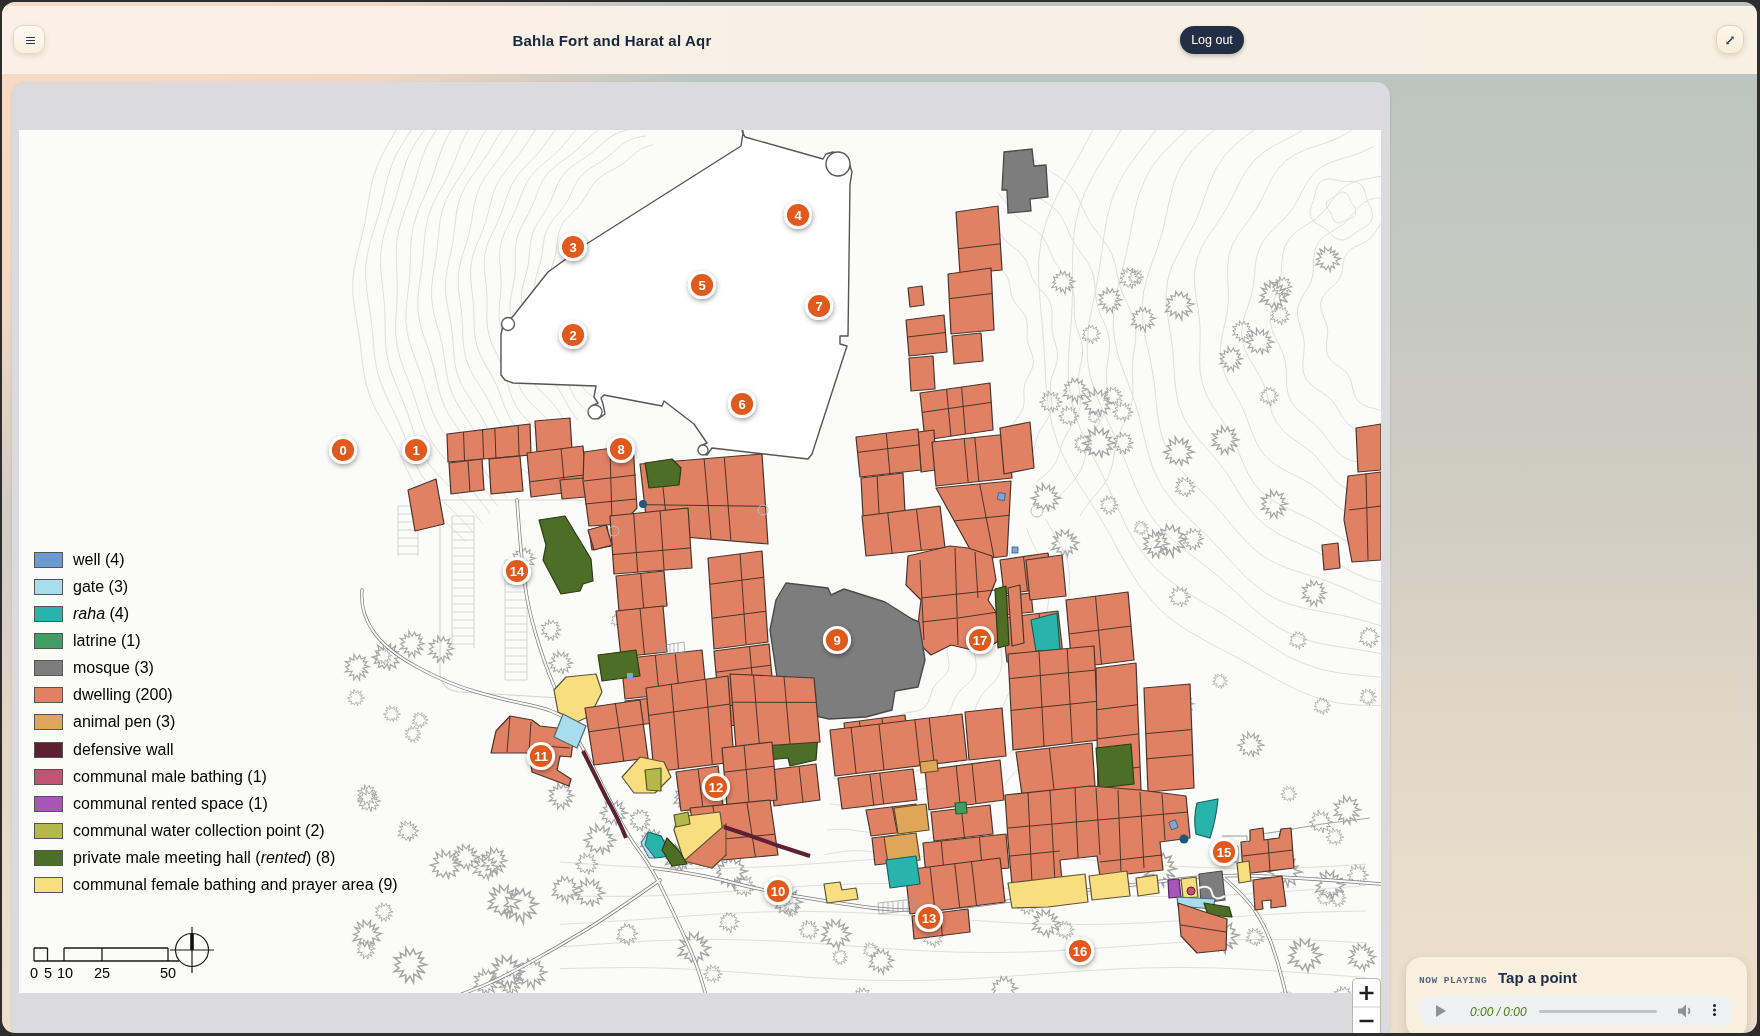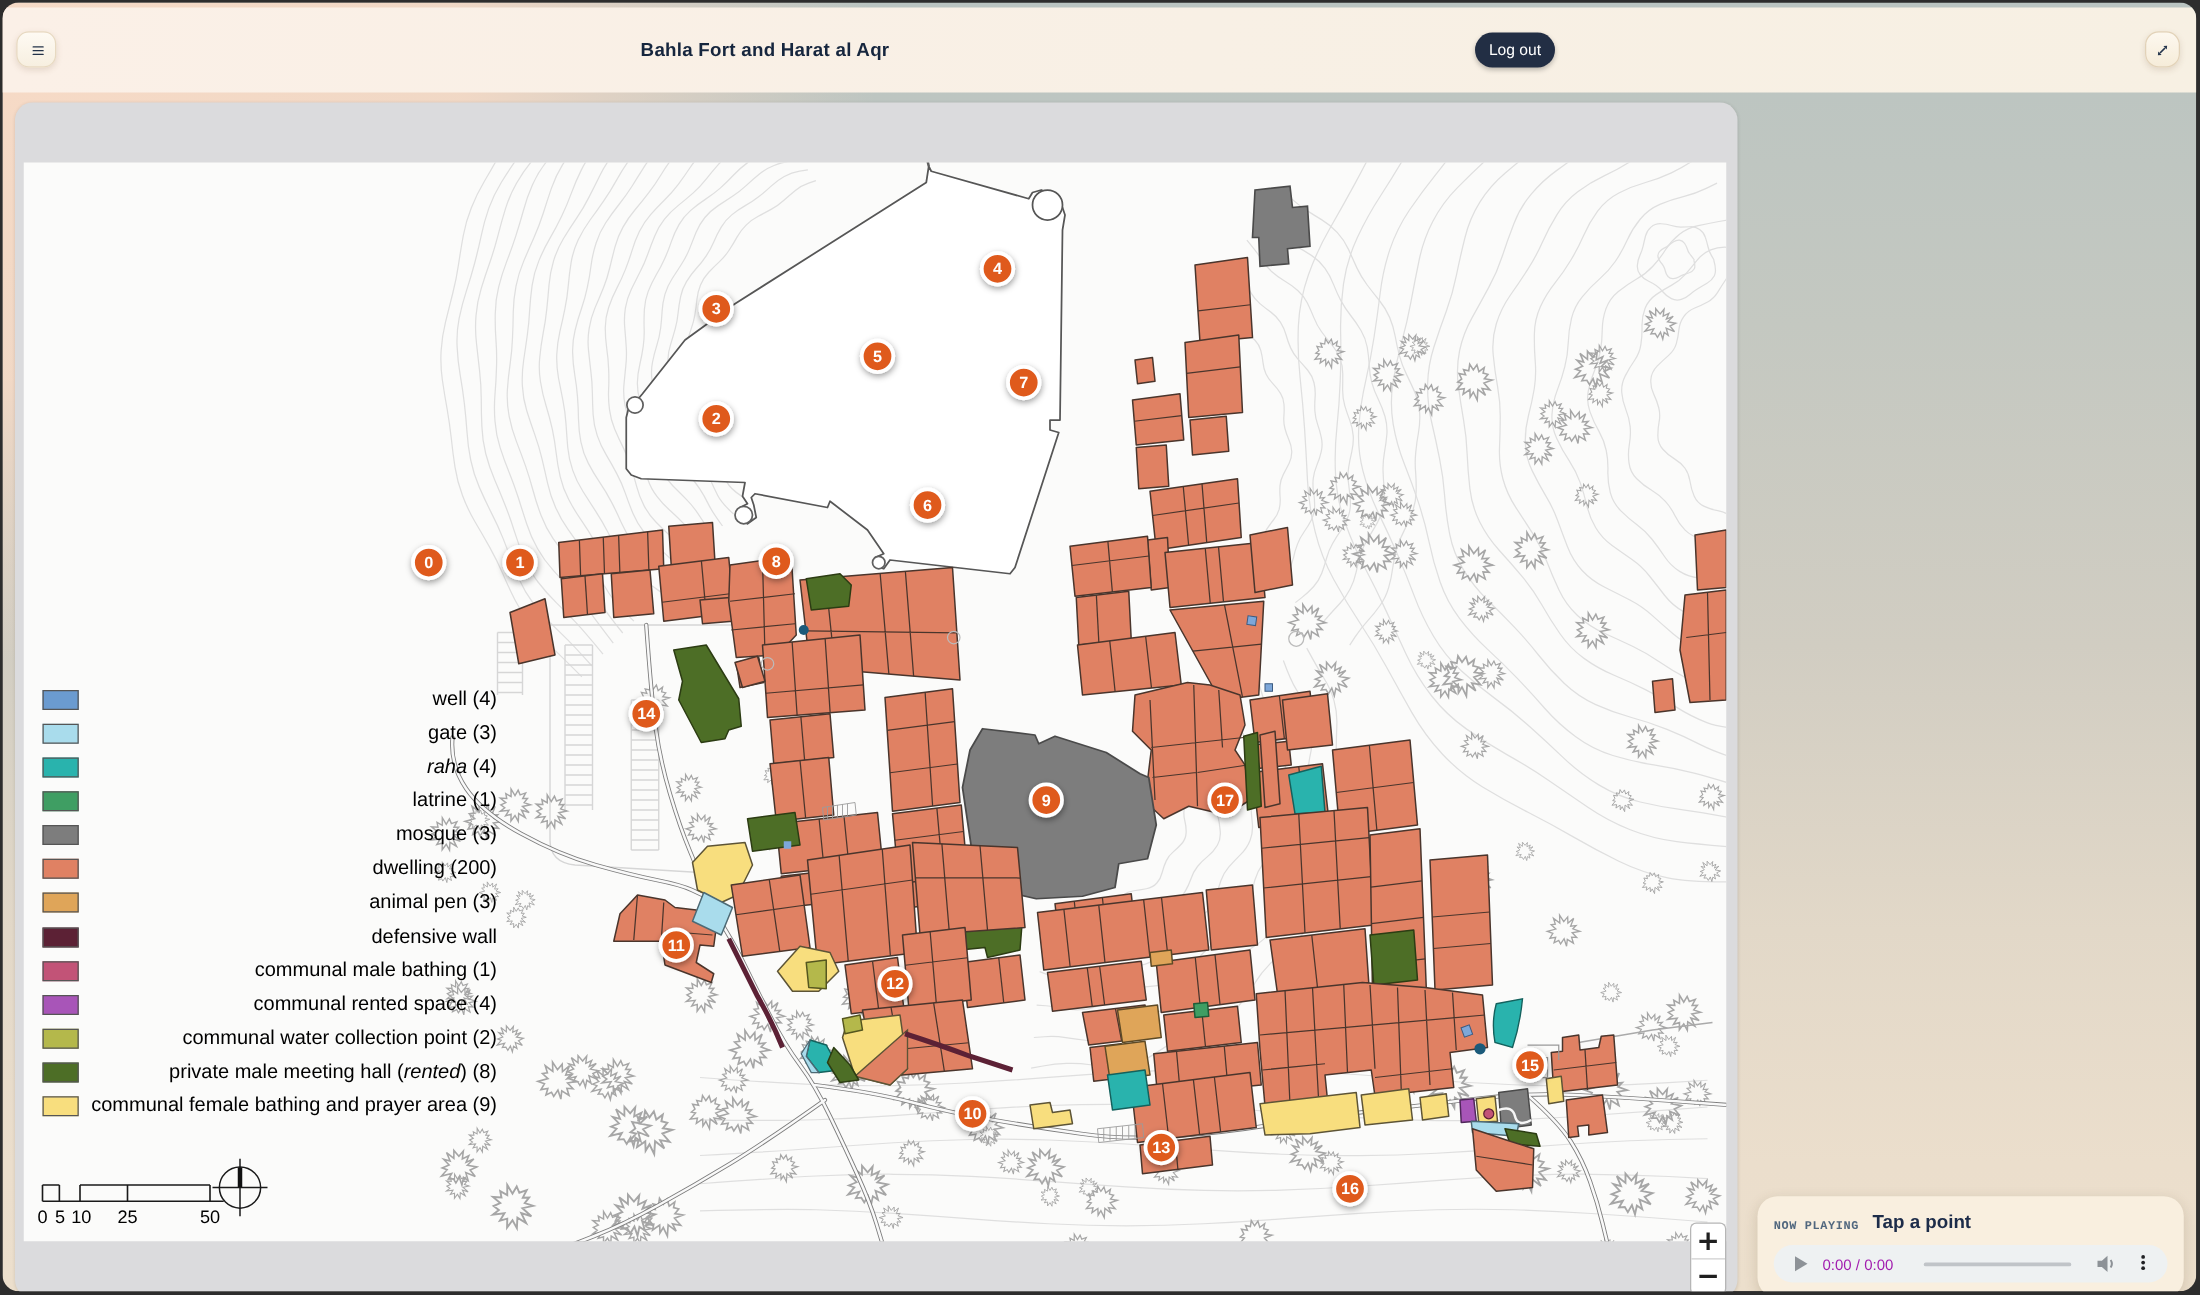--- a/index.html
+++ b/index.html
@@ -21,34 +21,34 @@
 .logout { position:absolute; left:1178px; top:20px; width:64px; height:28px; border-radius:14px;
   background:#222e44; color:#fff; font-size:12.5px; font-weight:normal; text-align:center; line-height:28px;
   box-shadow:0 2px 4px rgba(0,0,0,.25); }
 .expand { position:absolute; left:1714px; top:19px; width:28px; height:29px; border-radius:11px;
   background:linear-gradient(180deg,#fdf8ef,#f6ecd9); border:1px solid #e2d2b8;
   box-shadow:0 2px 5px rgba(120,90,60,.18); }
 .card { position:absolute; left:10px; top:80px; width:1378px; height:956px; border-radius:14px;
   background:#dbdbdd; overflow:hidden; box-shadow:0 1px 3px rgba(0,0,0,.12); }
 .mapw { position:absolute; left:7px; top:48px; width:1362px; height:863px; background:#fbfbfa; }
 .legend { position:absolute; left:15px; top:416px; }
-.lrow { height:27.15px; display:flex; align-items:center;justify-content:space-between; }
+.lrow { height:27.15px; display:flex; align-items:center; }
 .sw { width:29px; height:16px; border:1px solid #555; display:inline-block; flex:none; }
 .lt { margin-left:10px; font-size:16px; color:#000; white-space:nowrap; }
 .zoomc { position:absolute; left:1333px; top:848px; width:29px; height:58px; background:#fff;
   border:1.5px solid rgba(110,110,110,.5); border-radius:5px; text-align:center; color:#2b2b2b; }
 
 .audio { position:absolute; left:1404px; top:955px; width:341px; height:81px; border-radius:16px;
   background:#f9efdf; box-shadow:0 3px 10px rgba(90,70,40,.18); }
 .np { position:absolute; left:13px; top:18px; font-size:9.5px; letter-spacing:.5px; color:#51677e; font-weight:bold;font-family:Liberation Mono, monospace; }
 .tap { position:absolute; left:92px; top:12px; font-size:15px; font-weight:bold; color:#1d2c49; }
 .pill { position:absolute; left:13px; top:39px; width:315px; height:30px; border-radius:15px; background:#eef1f2; }
 .ptri { position:absolute; left:17px; top:9px; width:0; height:0; border-left:10px solid #8d9297;
   border-top:6px solid transparent; border-bottom:6px solid transparent; }
-.ptime { position:absolute; left:39px; top:9px; font-size:12px; color:#a21caf; }
+.ptime { position:absolute; left:51px; top:9px; font-size:12px; color:#4d7c0f;font-style:italic; }
 .pline { position:absolute; left:120px; top:13.6px; width:118px; height:3px; border-radius:2px; background:#c0c4c8; }
 .pvol { position:absolute; left:257px; top:7px; }
 .pdots { position:absolute; left:294px; top:8px; width:3px; height:3px; border-radius:50%; background:#202124;
   box-shadow:0 4.5px 0 #202124, 0 9px 0 #202124; }
 </style></head><body>
 <div class="win">
   <div class="card">
     <div class="mapw">
       <svg width="1362" height="863" viewBox="0 0 1362 863">
         <defs>
@@ -517,21 +517,21 @@
           <div class="lrow">
             <span class="sw" style="background:#5c2135"></span>
             <span class="lt">defensive wall</span>
           </div>
           <div class="lrow">
             <span class="sw" style="background:#c25377"></span>
             <span class="lt">communal male bathing (1)</span>
           </div>
           <div class="lrow">
             <span class="sw" style="background:#a855b8"></span>
-            <span class="lt">communal rented space (4)</span>
+            <span class="lt">communal rented space (1)</span>
           </div>
           <div class="lrow">
             <span class="sw" style="background:#b4b84b"></span>
             <span class="lt">communal water collection point (2)</span>
           </div>
           <div class="lrow">
             <span class="sw" style="background:#4d6e26"></span>
             <span class="lt">private male meeting hall (<i>rented</i>) (8)</span>
           </div>
           <div class="lrow">

